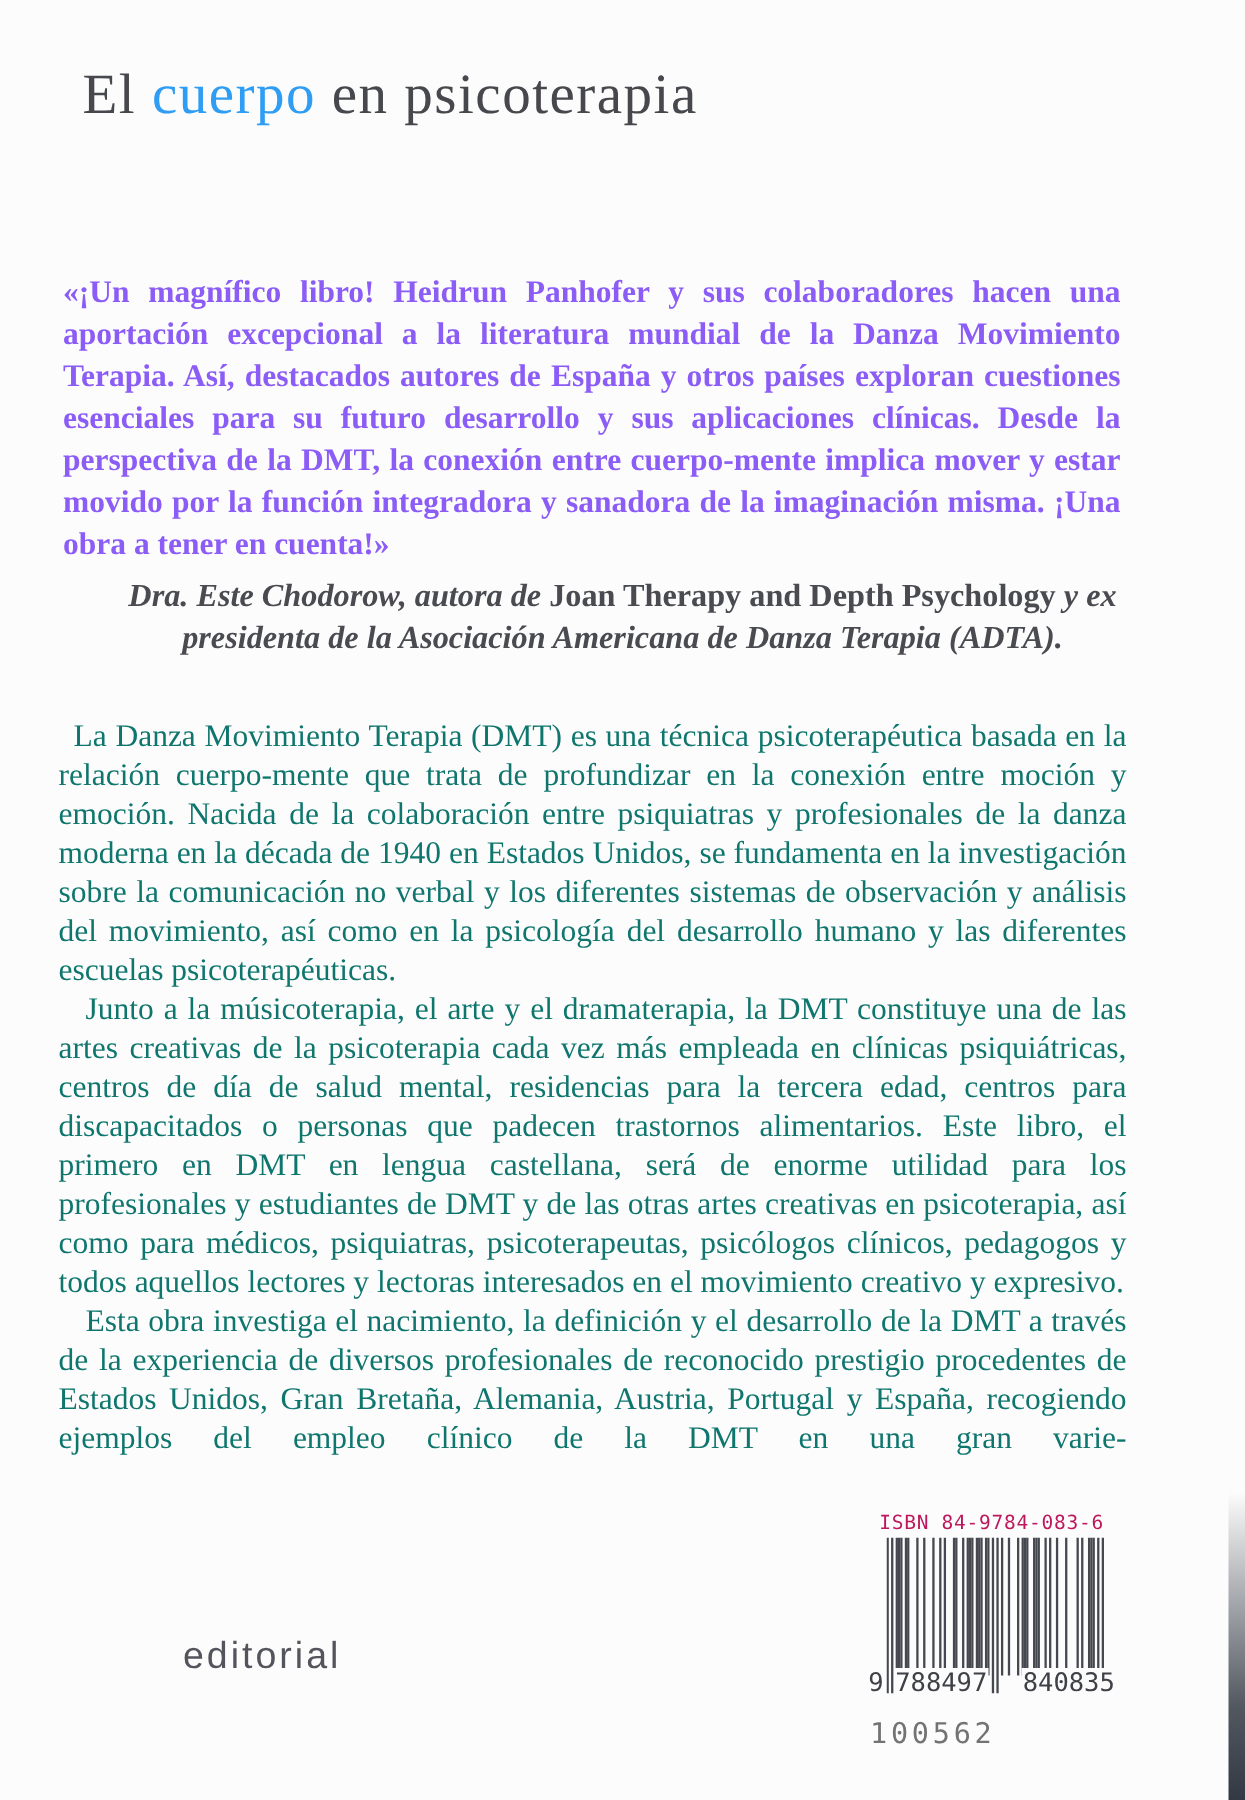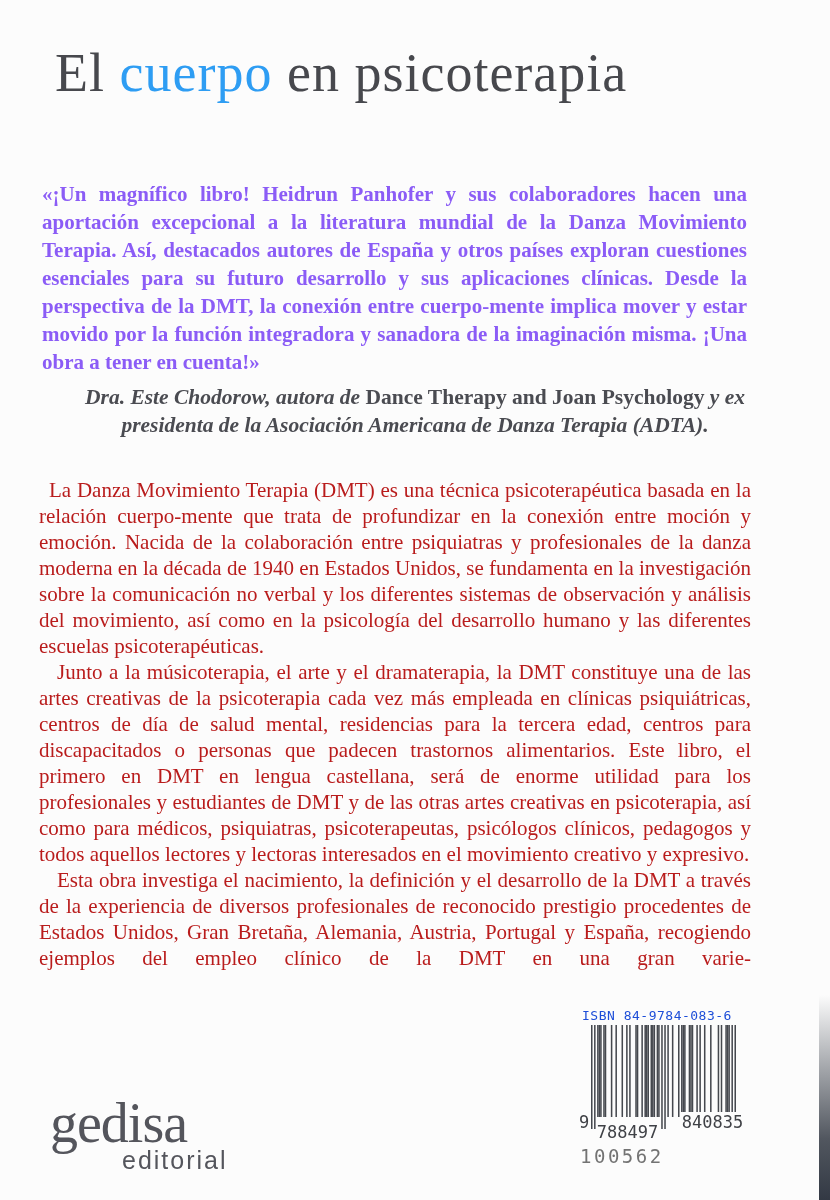--- a/index.html
+++ b/index.html
@@ -3,65 +3,65 @@
 <meta charset="utf-8">
 <style>
   html,body{margin:0;padding:0;}
   .page{
     position:relative; width:830px; height:1200px;
     background:#fcfcfc; overflow:hidden;
     font-family:"Liberation Serif", serif;
   }
   .title{
     position:absolute; top:42px; left:55px; width:770px;
-    font-size:54px; line-height:1.15; font-weight:400;
+    font-size:38px; line-height:1.15; font-weight:400;
     color:#47484d; letter-spacing:1px; white-space:nowrap; margin:0;
   }
   .title .hl{ color:#2e9df3; }
   .quote{
     position:absolute; top:180px; left:42px; width:705px;
     font-size:21px; line-height:28px; font-weight:bold;
     color:#8b5cf6; text-align:justify; margin:0;
   }
   .attribution{
     position:absolute; top:383px; left:45px; width:740px;
     font-size:21.5px; line-height:28px; font-weight:bold;
     color:#4a4b51; text-align:center; margin:0;
   }
   .attribution .ital{ font-style:italic; }
   .attribution .work{ font-style:normal; }
   .bodytext{
     position:absolute; top:477px; left:39px; width:712px;
-    font-size:21px; line-height:26px; color:#b91c1c;
+    font-size:21px; line-height:26px; color:#0f766e;
     text-align:justify;
   }
   .bodytext p{ margin:0; }
   .p1{ text-indent:10px; }
   .p2{ text-indent:18px; }
   .p3w{ text-indent:18px; text-align-last:justify; }
   .p3n{ width:535px; text-indent:0; }
   
   .barcode-block{
     position:absolute; top:1008px; left:578px; width:160px;
   }
   .isbn-label{
-    width:158px; text-align:center;
+    width:158px; text-align:right;
     font-family:"DejaVu Sans Mono", monospace;
-    font-size:13px; letter-spacing:0.5px; color:#1d4ed8;
+    font-size:13px; letter-spacing:0.5px; color:#be185d;
     margin-bottom:2px; white-space:nowrap;
   }
   .bars-wrap{ position:relative; margin-left:13px; width:145px; height:104px; }
   .bars-wrap svg{ display:block; }
   .ean-digit{
     position:absolute; top:87px; height:20px; line-height:20px;
     font-family:"DejaVu Sans Mono", monospace;
     font-size:17px; color:#3f4146; background:#fcfcfc; text-align:center;
   }
   .ean-first{ left:-13px; width:12px; background:transparent; }
-  .ean-left{ left:5px; width:63px;margin-top:10px; }
+  .ean-left{ left:5px; width:63px; }
   .ean-right{ left:90px; width:63px; }
   .code-below{
     margin-top:16px; margin-left:2px;
     font-family:"DejaVu Sans Mono", monospace;
     font-size:19px; letter-spacing:2.5px; color:#737373;
   }
   
   .publisher{ position:absolute; top:1095px; left:50px; color:#54555c; }
   .publisher .name{
     font-family:"Liberation Serif", serif;
@@ -83,21 +83,21 @@
 </style>
 </head>
 <body>
 
 <div class="page">
 
   <h1 class="title"><span>El </span><span class="hl">cuerpo</span><span> en psicoterapia</span></h1>
 
   <p class="quote">«¡Un magnífico libro! Heidrun Panhofer y sus colaboradores hacen una aportación excepcional a la literatura mundial de la Danza Movimiento Terapia. Así, destacados autores de España y otros países exploran cuestiones esenciales para su futuro desarrollo y sus aplicaciones clínicas. Desde la perspectiva de la DMT, la conexión entre cuerpo-mente implica mover y estar movido por la función integradora y sanadora de la imaginación misma. ¡Una obra a tener en cuenta!»</p>
 
-  <p class="attribution"><span class="ital">Dra. Este Chodorow, autora de </span><span class="work">Dance Therapy and Joan Psychology</span><span class="ital"> y ex presidenta de la Asociación Americana de Danza Terapia (ADTA).</span></p>
+  <p class="attribution"><span class="ital">Dra. Este Chodorow, autora de </span><span class="work">Joan Therapy and Depth Psychology</span><span class="ital"> y ex presidenta de la Asociación Americana de Danza Terapia (ADTA).</span></p>
 
   <div class="bodytext">
     <p class="p1">La Danza Movimiento Terapia (DMT) es una técnica psicoterapéutica basada en la relación cuerpo-mente que trata de profundizar en la conexión entre moción y emoción. Nacida de la colaboración entre psiquiatras y profesionales de la danza moderna en la década de 1940 en Estados Unidos, se fundamenta en la investigación sobre la comunicación no verbal y los diferentes sistemas de observación y análisis del movimiento, así como en la psicología del desarrollo humano y las diferentes escuelas psicoterapéuticas.</p>
     <p class="p2">Junto a la músicoterapia, el arte y el dramaterapia, la DMT constituye una de las artes creativas de la psicoterapia cada vez más empleada en clínicas psiquiátricas, centros de día de salud mental, residencias para la tercera edad, centros para discapacitados o personas que padecen trastornos alimentarios. Este libro, el primero en DMT en lengua castellana, será de enorme utilidad para los profesionales y estudiantes de DMT y de las otras artes creativas en psicoterapia, así como para médicos, psiquiatras, psicoterapeutas, psicólogos clínicos, pedagogos y todos aquellos lectores y lectoras interesados en el movimiento creativo y expresivo.</p>
     <p class="p3w">Esta obra investiga el nacimiento, la definición y el desarrollo de la DMT a través de la experiencia de diversos profesionales de reconocido prestigio procedentes de Estados Unidos, Gran Bretaña, Alemania, Austria, Portugal y España, recogiendo ejemplos del empleo clínico de la DMT en una gran varie-</p>
   </div>
 
   <div class="barcode-block">
     <div class="isbn-label">ISBN 84-9784-083-6</div>
     <div class="bars-wrap">
@@ -149,19 +149,18 @@
           <rect x="94" y="0" width="1" height="104" fill="#45484e"></rect>
         </svg>
       <span class="ean-digit ean-first">9</span>
       <span class="ean-digit ean-left">788497</span>
       <span class="ean-digit ean-right">840835</span>
     </div>
     <div class="code-below">100562</div>
   </div>
 
   <div class="publisher">
-    <div class="name">gedisa</div>
     <div class="tagline">editorial</div>
   </div>
 
   <div class="scan-edge"></div>
 
 </div>
 
 </body></html>

